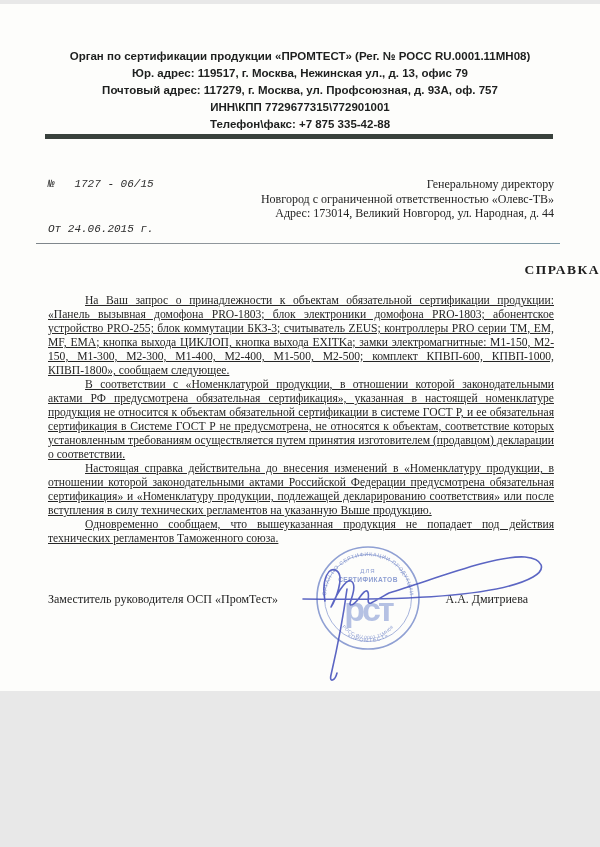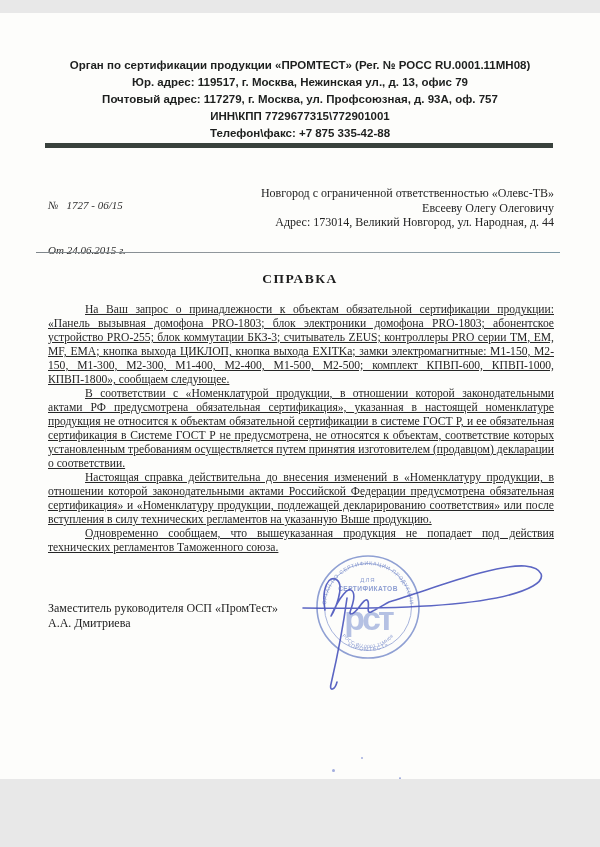--- a/index.html
+++ b/index.html
@@ -1,56 +1,56 @@
 <!DOCTYPE html>
 <html><head>
 <meta charset="utf-8">
 <style>
   html,body{margin:0;padding:0;background:#e8e8e8;}
   .page{
-    position:relative;width:600px;height:766px;margin:13px auto;
+    position:relative;width:600px;height:687px;margin:4px auto;
     background:#fdfdfb;overflow:hidden;
     font-family:"Liberation Serif", serif;color:#262626;
   }
   
   .letterhead{
     position:absolute;top:44px;left:0;width:600px;text-align:center;
     font-family:"Liberation Sans", sans-serif;font-weight:bold;
     font-size:11.5px;line-height:17px;color:#1d1f1e;
   }
   .rule-thick{
     position:absolute;left:45px;top:130px;width:508px;height:5px;
     background:#39413c;
   }
   .ref-block{
-    position:absolute;left:48px;top:155px;
-    font-family:Liberation Serif, serif;font-style:italic;
+    position:absolute;left:48px;top:143px;
+    font-family:Liberation Mono, monospace;font-style:italic;
     font-size:11px;line-height:15px;color:#2e2e2e;white-space:pre;
   }
   .recipient{
     position:absolute;right:46px;top:173px;text-align:right;
     font-size:12px;line-height:14.5px;color:#232323;
   }
   .rule-thin{
     position:absolute;left:36px;top:239px;width:524px;height:1px;
     background:linear-gradient(90deg,#7e858a,#9aa1a6 55%,#7b97a4);
   }
   .doc-title{
-    position:absolute;top:258px;left:0;width:600px;text-align:center;
+    position:absolute;top:258px;left:0;width:600px;text-align:right;
     font-weight:bold;font-size:13.5px;letter-spacing:1.5px;color:#1e1e1e;
   }
   .body-text{
     position:absolute;left:48px;top:290px;width:506px;
     font-size:11.6px;line-height:14px;text-align:justify;color:#262626;
   }
   .body-text p{margin:0;text-indent:37px;text-decoration:underline;}
   .sign-row{
     position:absolute;left:48px;top:588px;width:506px;
     display:flex;justify-content:space-between;align-items:flex-start;
-    font-size:12px;color:#232323;flex-direction:column;
+    font-size:12px;color:#232323;
   }
   .sign-name{padding-right:26px;}
   .stamp-svg{position:absolute;left:312px;top:538px;pointer-events:none;}
   .sig-svg{position:absolute;left:285px;top:545px;pointer-events:none;}
   .rule-bottom{
     position:absolute;left:45px;top:784px;width:507px;height:15px;
     background:#2d342f;
   }
   .speck{position:absolute;border-radius:50%;background:rgba(88,108,196,.55);}
   .s1{left:332px;top:756px;width:3px;height:3px;}
@@ -72,22 +72,22 @@
   </div>
 
   <div class="rule-thick"></div>
 
   <div class="ref-block">
     <div>№   1727 - 06/15</div>
     <div>От 24.06.2015 г.</div>
   </div>
 
   <div class="recipient">
+    <div>Генеральному директору</div>
     <div>Новгород с ограниченной ответственностью «Олевс-ТВ»</div>
-    <div>Евсееву Олегу Олеговичу</div>
     <div>Адрес: 173014, Великий Новгород, ул. Народная, д. 44</div>
   </div>
 
   <div class="rule-thin"></div>
 
   <div class="doc-title">СПРАВКА</div>
 
   <div class="body-text">
     <p>На Ваш запрос о принадлежности к объектам обязательной сертификации продукции: «Панель вызывная домофона PRO-1803; блок электроники домофона PRO-1803; абонентское устройство PRO-255; блок коммутации БКЗ-3; считыватель ZEUS; контроллеры PRO серии TM, EM, MF, EMA; кнопка выхода ЦИКЛОП, кнопка выхода EXITKa; замки электромагнитные: М1-150, М2-150, М1-300, М2-300, М1-400, М2-400, М1-500, М2-500; комплект КПВП-600, КПВП-1000, КПВП-1800», сообщаем следующее.</p>
     <p>В соответствии с «Номенклатурой продукции, в отношении которой законодательными актами РФ предусмотрена обязательная сертификация», указанная в настоящей номенклатуре продукция не относится к объектам обязательной сертификации в системе ГОСТ Р, и ее обязательная сертификация в Системе ГОСТ Р не предусмотрена, не относятся к объектам, соответствие которых установленным требованиям осуществляется путем принятия изготовителем (продавцом) декларации о соответствии.</p>

